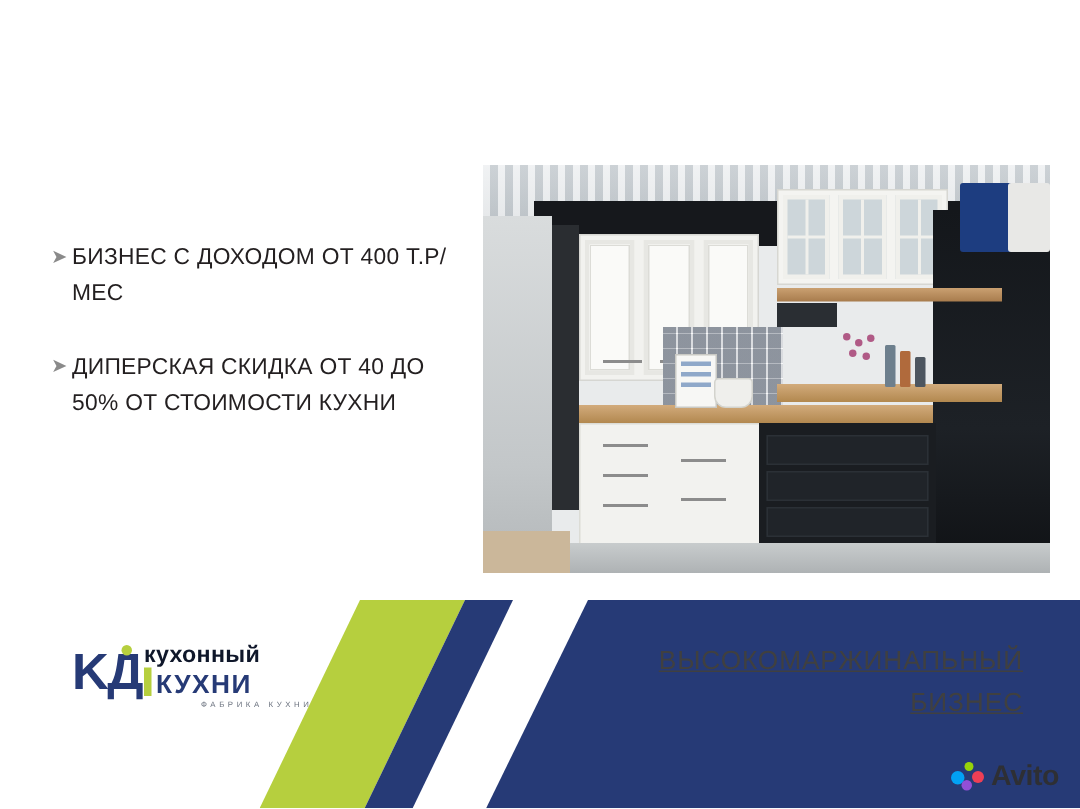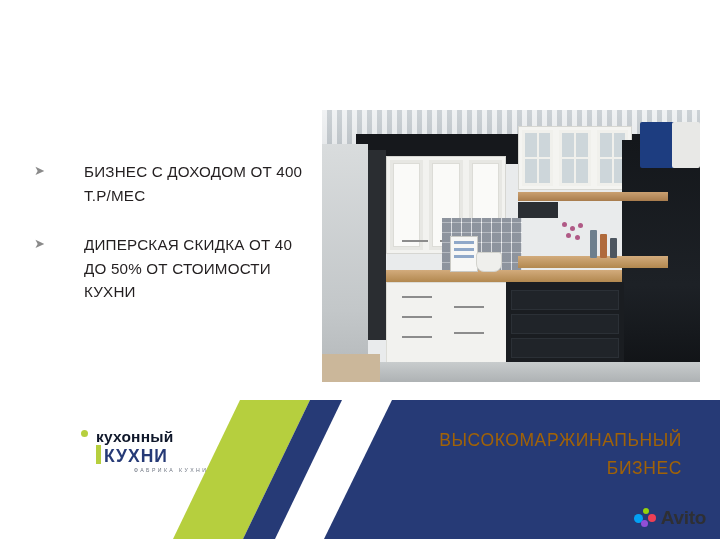--- a/index.html
+++ b/index.html
@@ -45,21 +45,20 @@
     font-size: 13px;
     line-height: 1;
   }
   .bullet-text {
     font-size: 15.2px;
     line-height: 1.55;
     color: #231f20;
     letter-spacing: 0.2px;
     font-weight: 400;
     text-transform: uppercase;
-    margin-left: 36px;
   }
 
   
   .photo-frame {
     position: absolute;
     left: 322px;
     top: 110px;
     width: 378px;
     height: 272px;
     overflow: hidden;
@@ -226,25 +225,26 @@
     position: absolute; left: 0; top: 0; width: 720px; height: 139px;
     background: #263a76;
     clip-path: polygon(310px 0, 342px 0, 275px 139px, 243px 139px);
   }
   .band-title {
     position: absolute;
     right: 38px;
     top: 26px;
     width: 300px;
     text-align: right;
-    color: #a16207;
+    color: #404040;
     font-size: 17.5px;
     line-height: 1.6;
     letter-spacing: 0.6px;
     text-transform: uppercase;
+    text-decoration: underline;
   }
 
   
   .logo {
     position: absolute;
     left: 48px;
     top: 424px;
     width: 172px;
     height: 56px;
   }
@@ -389,20 +389,21 @@
 
   <div class="band">
     <div class="band-white"></div>
     <div class="band-green"></div>
     <div class="band-navy-slash"></div>
     <div class="band-navy"></div>
     <div class="band-title">ВЫСОКОМАРЖИНАПЬНЫЙ БИЗНЕС</div>
   </div>
 
   <div class="logo">
+    <div class="logo-mark">KД</div>
     <div class="logo-dot"></div>
     <div class="logo-bar"></div>
     <div class="logo-word1">кухонный</div>
     <div class="logo-word2">КУХНИ</div>
     <div class="logo-sub">ФАБРИКА  КУХНИ</div>
   </div>
 
   <div class="avito">
     <div class="avito-dots">
       <span class="ad1"></span>

